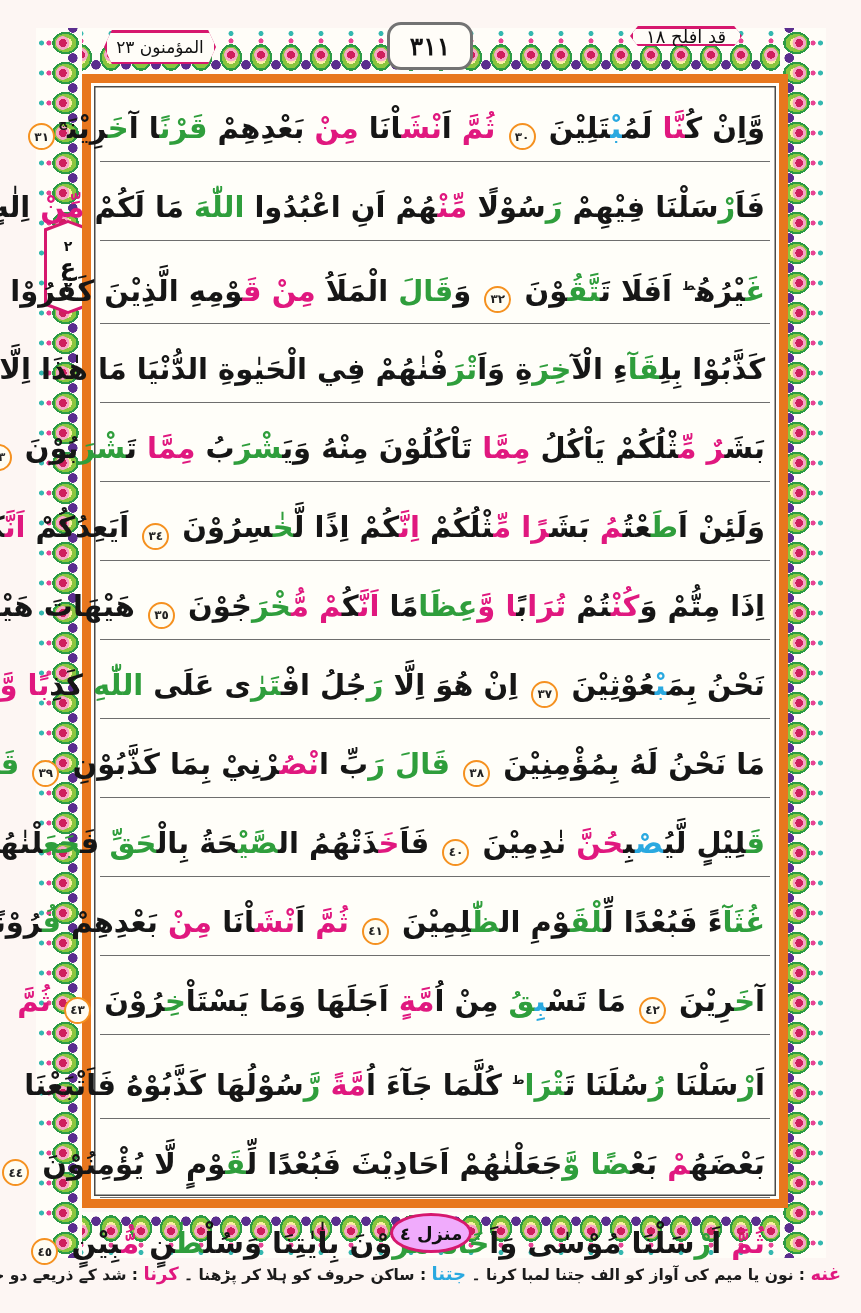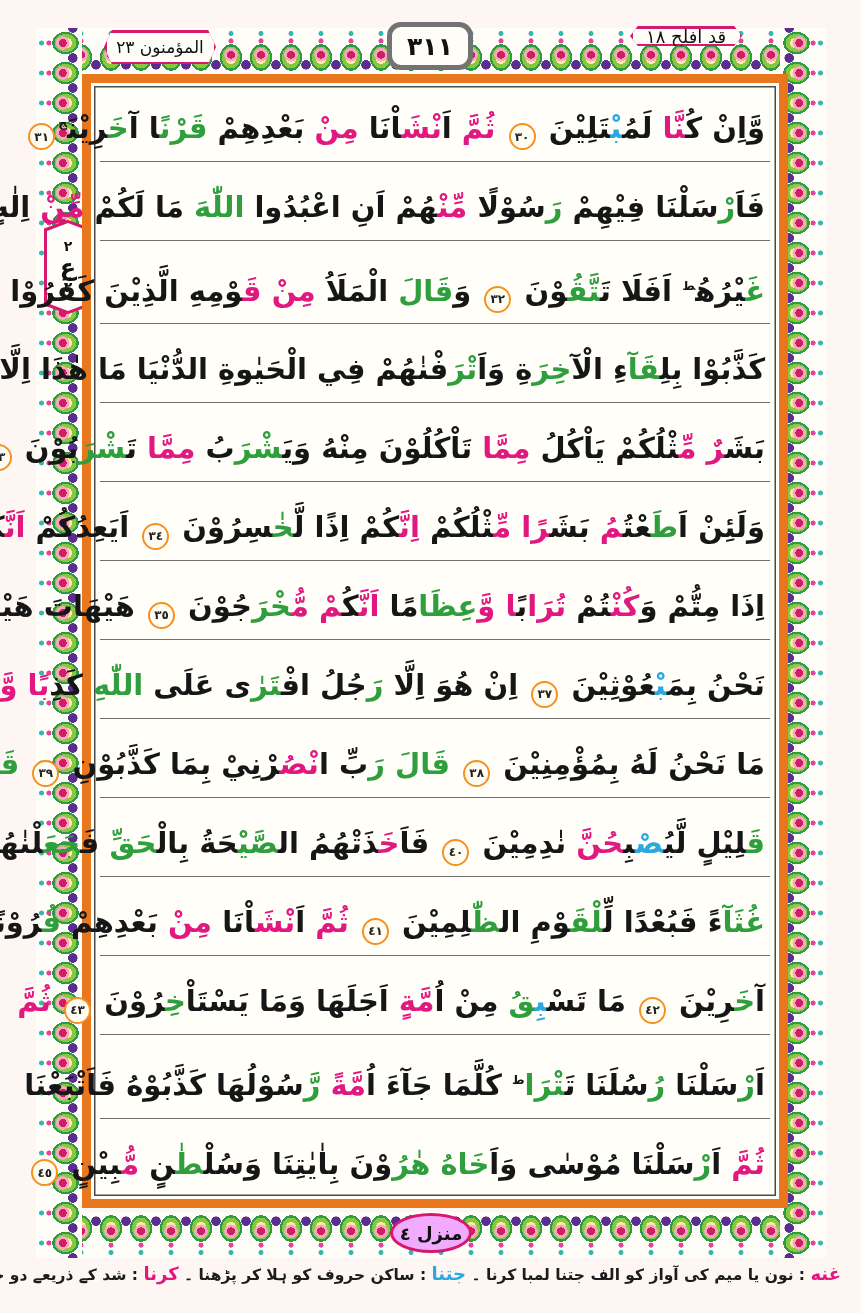--- a/index.html
+++ b/index.html
@@ -84,23 +84,23 @@
   .cartouche .inner{
     flex:1;margin:2.5px;background:#fffdf8;display:flex;align-items:center;justify-content:center;
     font-weight:normal;color:#111;direction:rtl;white-space:nowrap;
   }
   .cart-left{left:104px;top:30px;width:112px;height:34px;}
   .cart-left .inner{font-size:17px;}
   .cart-right{left:630px;top:26px;width:112px;height:20px;}
   .cart-right .inner{font-size:18px;}
   .cart-page{
     position:absolute;left:387px;top:22px;width:86px;height:48px;
-    background:#fffdf8;border:5px solid #737373;border-radius:14px;
+    background:#fffdf8;border:3px solid #737373;border-radius:14px;
     display:flex;align-items:center;justify-content:center;
-    font-size:25px;font-weight:bold;color:#111;box-sizing:border-box;
+    font-size:25px;font-weight:bold;color:#111;box-sizing:border-box;font-family:Liberation Serif, serif;
   }
   .cart-manzil{
     position:absolute;left:390px;top:1213px;width:82px;height:40px;
     background:#f0abfc;border:3px solid #d6186e;border-radius:50% / 50%;
     display:flex;align-items:center;justify-content:center;
     font-size:18px;font-weight:bold;color:#111;box-sizing:border-box;direction:rtl;
   }
 
   
   .ruku{
@@ -164,20 +164,21 @@
         <div class="qline"><span class="seg c-k">كَذَّبُوْا بِلِ</span><span class="seg c-g">قَآ</span><span class="seg c-k">ءِ الْآ</span><span class="seg c-g">خِرَ</span><span class="seg c-k">ةِ وَاَ</span><span class="seg c-g">تْرَ</span><span class="seg c-k">فْنٰهُمْ فِي الْحَيٰوةِ الدُّنْيَا مَا هٰذَا اِلَّا</span></div>
         <div class="qline"><span class="seg c-k">بَشَ</span><span class="seg c-p">رٌ مِّ</span><span class="seg c-k">ثْلُكُمْ يَاْكُلُ </span><span class="seg c-p">مِمَّا</span><span class="seg c-k"> تَاْكُلُوْنَ مِنْهُ وَيَ</span><span class="seg c-g">شْرَ</span><span class="seg c-k">بُ </span><span class="seg c-p">مِمَّا</span><span class="seg c-k"> تَ</span><span class="seg c-g">شْرَ</span><span class="seg c-k">بُوْنَ </span><span class="verse-marker">٣٣</span></div>
         <div class="qline"><span class="seg c-k">وَلَئِنْ اَ</span><span class="seg c-g">طَ</span><span class="seg c-k">عْتُ</span><span class="seg c-p">مُ</span><span class="seg c-k"> بَشَ</span><span class="seg c-p">رًا مِّ</span><span class="seg c-k">ثْلُكُمْ </span><span class="seg c-p">اِنَّ</span><span class="seg c-k">كُمْ اِذًا لَّ</span><span class="seg c-g">خٰ</span><span class="seg c-k">سِرُوْنَ </span><span class="verse-marker">٣٤</span><span class="seg c-k"> اَيَعِدُكُمْ </span><span class="seg c-p">اَنَّ</span><span class="seg c-k">كُمْ</span></div>
         <div class="qline"><span class="seg c-k">اِذَا مِتُّمْ وَ</span><span class="seg c-p">كُنْ</span><span class="seg c-k">تُمْ </span><span class="seg c-p">تُرَا</span><span class="seg c-k">بً</span><span class="seg c-p">ا وَّ</span><span class="seg c-g">عِظَا</span><span class="seg c-k">مًا </span><span class="seg c-p">اَنَّ</span><span class="seg c-k">كُ</span><span class="seg c-p">مْ مُّ</span><span class="seg c-g">خْرَ</span><span class="seg c-k">جُوْنَ </span><span class="verse-marker">٣٥</span><span class="seg c-k"> هَيْهَاتَ هَيْهَاتَ</span></div>
         <div class="qline"><span class="seg c-k">نَحْنُ بِمَ</span><span class="seg c-b">بْ</span><span class="seg c-k">عُوْثِيْنَ </span><span class="verse-marker">٣٧</span><span class="seg c-k"> اِنْ هُوَ اِلَّا </span><span class="seg c-g">رَ</span><span class="seg c-k">جُلُ افْ</span><span class="seg c-g">تَرٰ</span><span class="seg c-k">ى عَلَى </span><span class="seg c-g">اللّٰهِ</span><span class="seg c-k"> كَذِ</span><span class="seg c-p">بًا وَّ</span></div>
         <div class="qline"><span class="seg c-k">مَا نَحْنُ لَهُ بِمُؤْمِنِيْنَ </span><span class="verse-marker">٣٨</span><span class="seg c-k"> </span><span class="seg c-g">قَالَ رَ</span><span class="seg c-k">بِّ ا</span><span class="seg c-p">نْصُ</span><span class="seg c-k">رْنِيْ بِمَا كَذَّبُوْنِ </span><span class="verse-marker">٣٩</span><span class="seg c-k"> </span><span class="seg c-g">قَالَ</span></div>
         <div class="qline"><span class="seg c-g">قَ</span><span class="seg c-k">لِيْلٍ لَّيُ</span><span class="seg c-b">صْ</span><span class="seg c-k">بِ</span><span class="seg c-p">حُنَّ</span><span class="seg c-k"> نٰدِمِيْنَ </span><span class="verse-marker">٤٠</span><span class="seg c-k"> فَاَ</span><span class="seg c-p">خَ</span><span class="seg c-k">ذَتْهُمُ ال</span><span class="seg c-g">صَّيْ</span><span class="seg c-k">حَةُ بِالْ</span><span class="seg c-g">حَقِّ</span><span class="seg c-k"> فَ</span><span class="seg c-g">جَعَ</span><span class="seg c-k">لْنٰهُمْ</span></div>
         <div class="qline"><span class="seg c-g">غُثَآ</span><span class="seg c-k">ءً فَبُعْدًا لِّ</span><span class="seg c-g">لْقَ</span><span class="seg c-k">وْمِ ال</span><span class="seg c-g">ظّٰ</span><span class="seg c-k">لِمِيْنَ </span><span class="verse-marker">٤١</span><span class="seg c-p"> ثُمَّ</span><span class="seg c-k"> اَ</span><span class="seg c-p">نْشَ</span><span class="seg c-k">اْنَا </span><span class="seg c-p">مِنْ</span><span class="seg c-k"> بَعْدِهِمْ </span><span class="seg c-g">قُ</span><span class="seg c-k">رُوْنًا</span></div>
         <div class="qline"><span class="seg c-k">آ</span><span class="seg c-g">خَ</span><span class="seg c-k">رِيْنَ </span><span class="verse-marker">٤٢</span><span class="seg c-k"> مَا تَسْ</span><span class="seg c-b">بِ</span><span class="seg c-g">قُ</span><span class="seg c-k"> مِنْ اُ</span><span class="seg c-p">مَّةٍ</span><span class="seg c-k"> اَجَلَهَا وَمَا يَسْتَاْ</span><span class="seg c-g">خِ</span><span class="seg c-k">رُوْنَ </span><span class="verse-marker">٤٣</span><span class="seg c-p"> ثُمَّ</span></div>
         <div class="qline"><span class="seg c-k">اَ</span><span class="seg c-g">رْ</span><span class="seg c-k">سَلْنَا </span><span class="seg c-g">رُ</span><span class="seg c-k">سُلَنَا تَ</span><span class="seg c-g">تْرَا</span><span class="seg c-w">ط</span><span class="seg c-k"> كُلَّمَا جَآءَ اُ</span><span class="seg c-p">مَّةً </span><span class="seg c-g">رَّ</span><span class="seg c-k">سُوْلُهَا كَذَّبُوْهُ فَاَتْبَعْنَا</span></div>
+        <div class="qline"><span class="seg c-k">بَعْضَهُ</span><span class="seg c-p">مْ</span><span class="seg c-k"> بَعْ</span><span class="seg c-g">ضًا وَّ</span><span class="seg c-k">جَعَلْنٰهُمْ اَحَادِيْثَ فَبُعْدًا لِّ</span><span class="seg c-g">قَ</span><span class="seg c-k">وْمٍ لَّا يُؤْمِنُوْنَ </span><span class="verse-marker">٤٤</span></div>
         <div class="qline"><span class="seg c-p">ثُمَّ</span><span class="seg c-k"> اَ</span><span class="seg c-g">رْ</span><span class="seg c-k">سَلْنَا مُوْسٰى وَاَ</span><span class="seg c-g">خَاهُ</span><span class="seg c-k"> </span><span class="seg c-g">هٰرُ</span><span class="seg c-k">وْنَ بِاٰيٰتِنَا وَسُلْ</span><span class="seg c-g">طٰ</span><span class="seg c-k">نٍ </span><span class="seg c-p">مُّ</span><span class="seg c-k">بِيْنٍ </span><span class="verse-marker">٤٥</span></div>
       </div>
   </div>
 
   <div class="cart-manzil">
     <span>منزل ٤</span>
   </div>
 
   <div class="legend" dir="rtl"><span class="lg-p">غنه</span><span class="lg-k"> : نون یا میم کی آواز کو الف جتنا لمبا کرنا ۔  </span><span class="lg-b">جتنا</span><span class="lg-k"> : ساکن حروف کو ہلا کر پڑھنا ۔  </span><span class="lg-p">کرنا</span><span class="lg-k"> : شد کے ذریعے دو حروف کو آپس میں ملانا</span></div>
 

